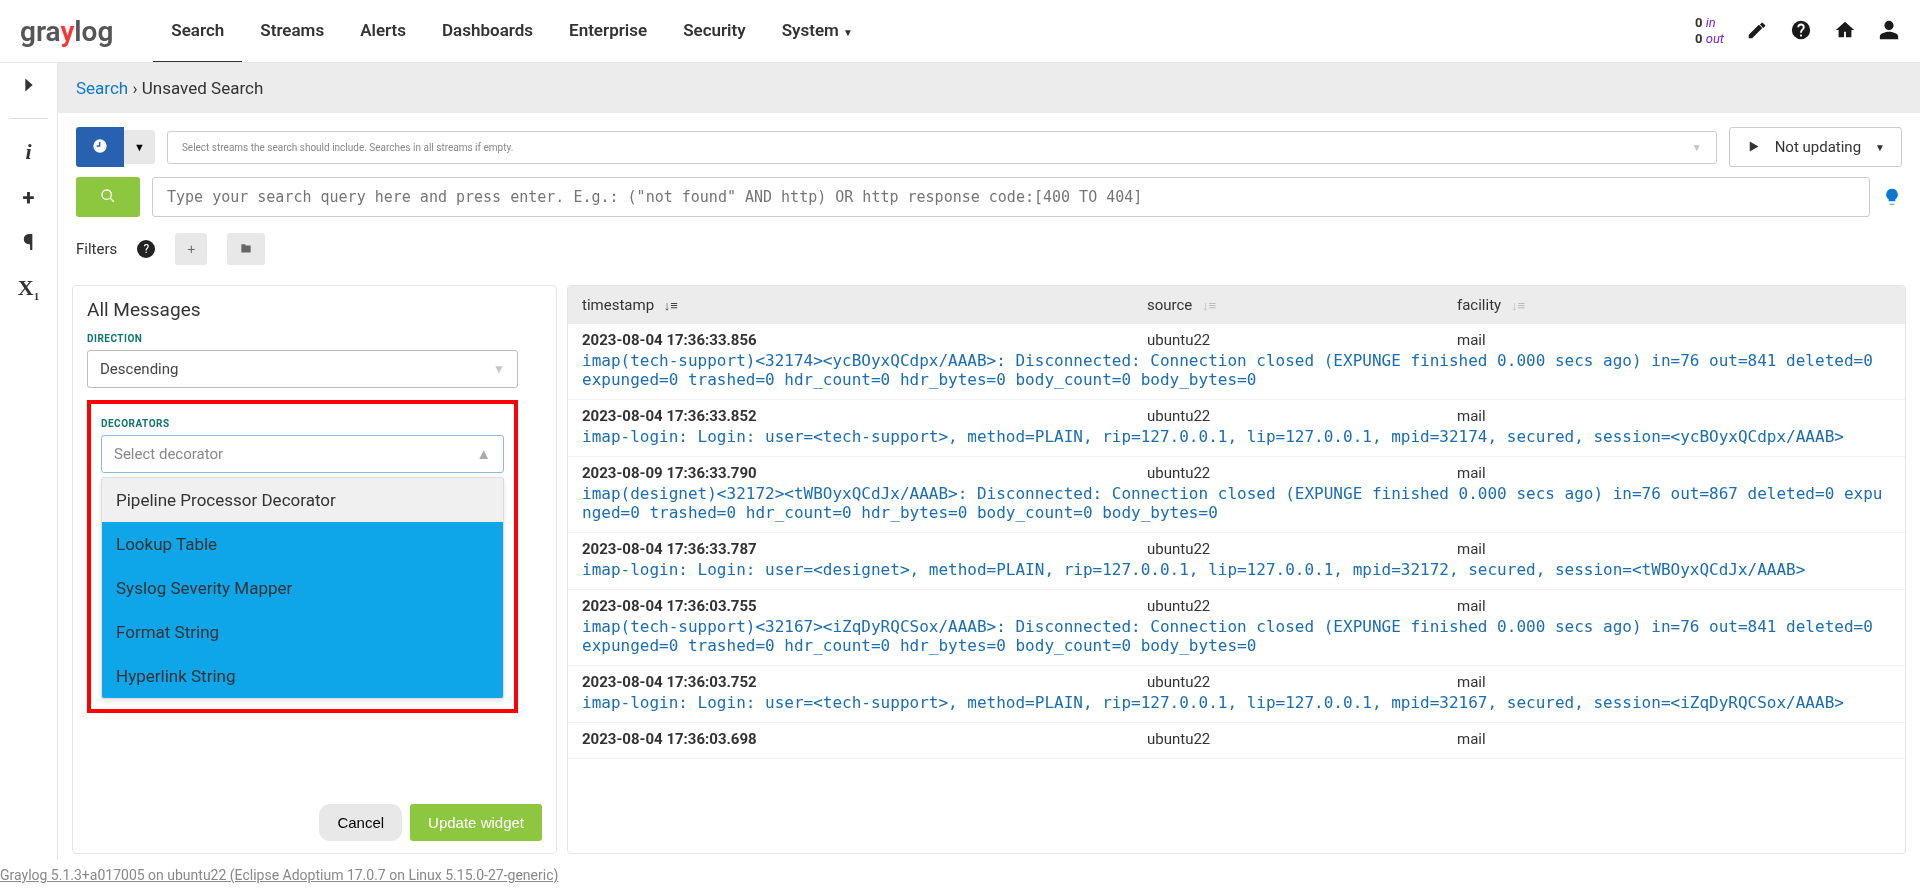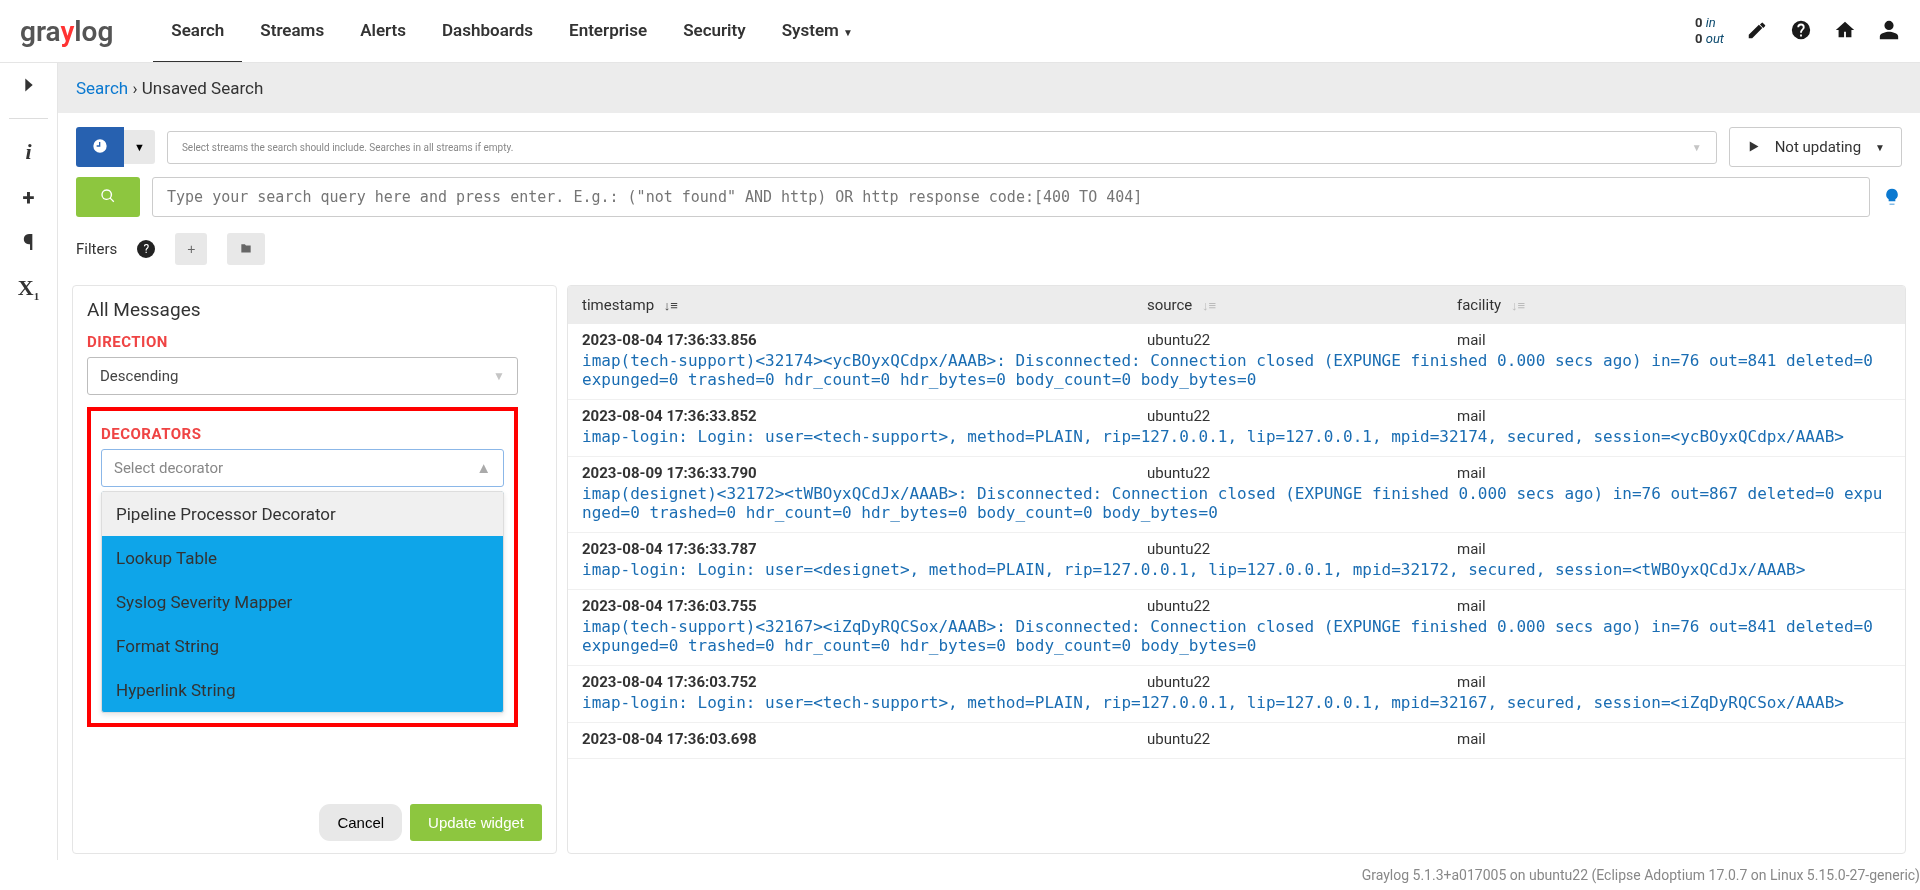--- a/index.html
+++ b/index.html
@@ -7,21 +7,21 @@
 .topbar { height: 63px; display: flex; align-items: center; border-bottom: 1px solid #e5e5e5; padding: 0 20px; }
 .logo { font-size: 28px; font-weight: 600; color: #555; margin-right: 40px; }
 .logo .red { color: #ff3333; }
 .nav { display: flex; gap: 0; }
 .nav-item { padding: 20px 18px; font-size: 17px; font-weight: 600; color: #333; cursor: pointer; border-bottom: 2px solid transparent; }
 .nav-item.active { border-bottom: 1px solid #333; }
 .nav-item .caret { font-size: 10px; margin-left: 4px; }
 .topbar-right { margin-left: auto; display: flex; align-items: center; gap: 22px; }
 .throughput { font-size: 13px; line-height: 1.2; text-align: left; }
 .throughput-line b { font-weight: 700; }
-.throughput-line i { color: #0c4a6e; font-style: italic; margin-top: 23px; }
+.throughput-line i { color: #6d28d9; font-style: italic; margin-top: 23px; }
 .top-icon { font-size: 22px; color: #1a1a1a; cursor: pointer; }
 .main { display: flex; height: calc(100% - 63px - 30px); }
 .sidebar-narrow { width: 58px; border-right: 1px solid #e5e5e5; display: flex; flex-direction: column; align-items: center; padding-top: 10px; gap: 20px; }
 .side-icon { font-size: 22px; cursor: pointer; color: #333; font-weight: bold; }
 .content { flex: 1; display: flex; flex-direction: column; overflow: hidden; }
 .breadcrumb-bar { background: #ececec; padding: 15px 18px; font-size: 17px; }
 .breadcrumb-bar a { color: #0b79d0; text-decoration: none; }
 .controls { padding: 14px 18px 0 18px; display: flex; gap: 12px; align-items: center; }
 .time-btn { background: #2761b0; color: #fff; border: none; padding: 11px 16px; font-size: 16px; border-radius: 3px 0 0 3px; }
 .time-dd { background: #e8e8e8; border: none; padding: 11px 10px; border-radius: 0 3px 3px 0; margin-left: -12px; font-size: 11px; }
@@ -33,21 +33,21 @@
 .search-btn { background: #8dc63f; color: #fff; border: none; padding: 11px 24px; border-radius: 3px; font-size: 16px; }
 .search-field { flex: 1; border: 1px solid #ccc; border-radius: 3px; padding: 10px 14px; font-family: monospace; font-size: 15px; color: #888; }
 .hint-bulb { font-size: 20px; color: #0b79d0; }
 .filters-row { padding: 6px 18px 14px 18px; display: flex; align-items: center; gap: 20px; font-size: 15px; }
 .filters-help { background: #222; color: #fff; border-radius: 50%; width: 18px; height: 18px; display: inline-flex; align-items: center; justify-content: center; font-size: 12px; }
 .filter-btn { background: #e8e8e8; border: none; padding: 8px 12px; border-radius: 3px; color: #666; font-size: 14px; }
 .work { display: flex; flex: 1; padding: 6px 14px; gap: 0; overflow: hidden; }
 .left-panel { width: 485px; border: 1px solid #e5e5e5; border-radius: 4px; padding: 12px 14px 12px 14px; display: flex; flex-direction: column; }
 .all-msgs-title { font-size: 19px; padding-bottom: 8px; }
 .left-scroll { flex: 1; overflow-y: auto; position: relative; padding-right: 24px; }
-.section-label { font-size: 15px; font-weight: 700; color: #ef4444; letter-spacing: 0.5px; margin-bottom: 6px; margin-top: 4px; }
+.section-label { font-size: 10px; font-weight: 700; color: #0f766e; letter-spacing: 0.5px; margin-bottom: 6px; margin-top: 4px; }
 .select-box { width: 100%; border: 1px solid #bdbdbd; border-radius: 3px; padding: 9px 12px; font-size: 15px; color: #444; display: flex; justify-content: space-between; align-items: center; background: #fff; }
 .select-box .chev { color: #c5c5c5; font-size: 12px; }
 .highlight { border: 4px solid #ff0000; padding: 10px; margin-top: 12px; position: relative; }
 .dropdown-open { border: 1px solid #8bb7e8; border-radius: 3px; padding: 9px 12px; font-size: 15px; color: #888; display: flex; justify-content: space-between; align-items: center; margin-top: 6px; background: #fff; }
 .dropdown-open .chev { color: #aaa; }
 .options-panel { background: #0ea5e9; border: 1px solid #ddd; border-radius: 3px; margin-top: 4px; box-shadow: 0 2px 5px rgba(0,0,0,0.1); }
 .option-item { padding: 12px 14px; font-size: 17px; cursor: pointer; }
 .option-item:hover, .option-item.hl { background: #f0f0f0; }
 .panel-actions { margin-top: 10px; display: flex; justify-content: flex-end; gap: 8px; }
 .btn-cancel { background: #e8e8e8; border: none; padding: 10px 18px; border-radius: 11px; font-size: 15px; }
@@ -58,21 +58,21 @@
 .col-src { width: 310px; }
 .col-fac { flex: 1; }
 .sort-icon { color: #444; margin-left: 6px; font-size: 13px; }
 .sort-icon-dim { color: #bbb; margin-left: 6px; font-size: 13px; }
 .msgs-body { flex: 1; overflow-y: auto; font-size: 15px; }
 .msg-row { padding: 7px 14px 10px 14px; border-bottom: 1px solid #f0f0f0; }
 .msg-meta { display: flex; }
 .msg-meta .ts { width: 565px; font-weight: 700; }
 .msg-meta .src { width: 310px; }
 .msg-body { color: #1a6db3; font-family: Menlo, Consolas, monospace; font-size: 16px; margin-top: 2px; word-break: break-all; }
-.footer { height: 30px; text-align: right; font-size: 14px; color: #888; line-height: 30px; }
+.footer { height: 30px; text-align: left; font-size: 14px; color: #888; line-height: 30px; text-decoration: underline; }
 ::-webkit-scrollbar { width: 18px; }
 ::-webkit-scrollbar-thumb { background: #c6c6c6; border-radius: 2px; }
 ::-webkit-scrollbar-track { background: #f5f5f5; }
 svg.ico { width: 1em; height: 1em; vertical-align: -0.12em; fill: currentColor; }
 </style>
 </head>
 <body>
 
 <div class="topbar">
   <div class="logo">

